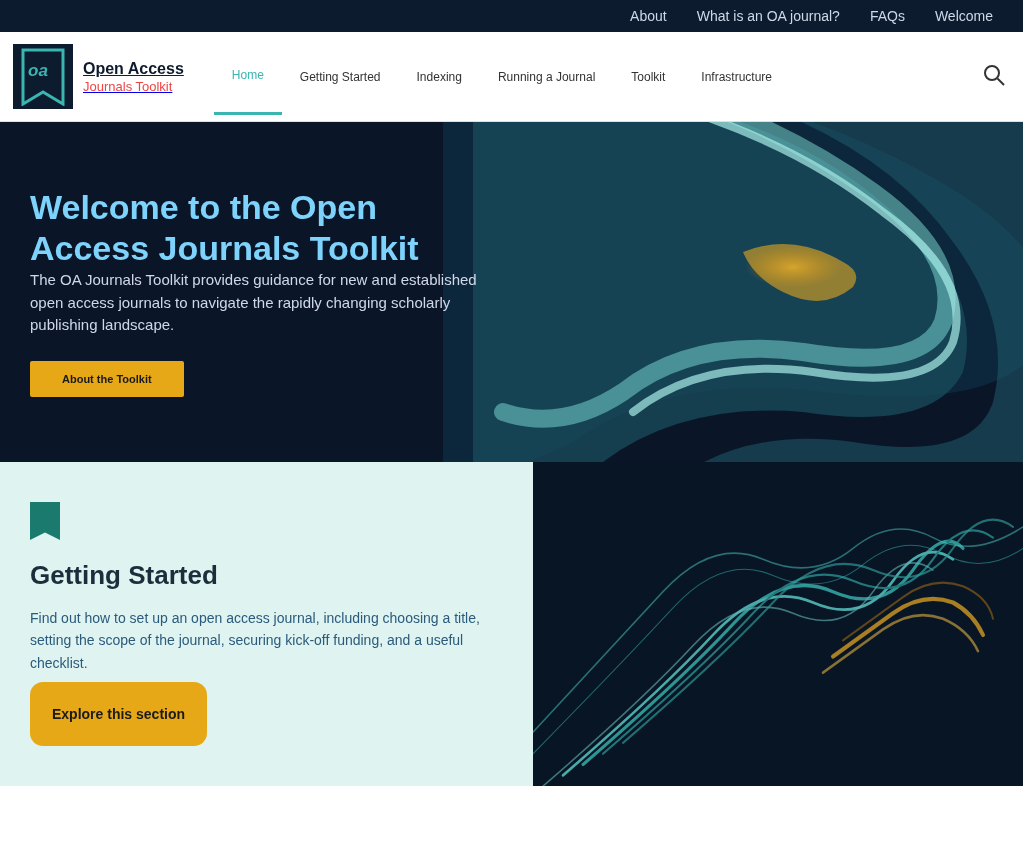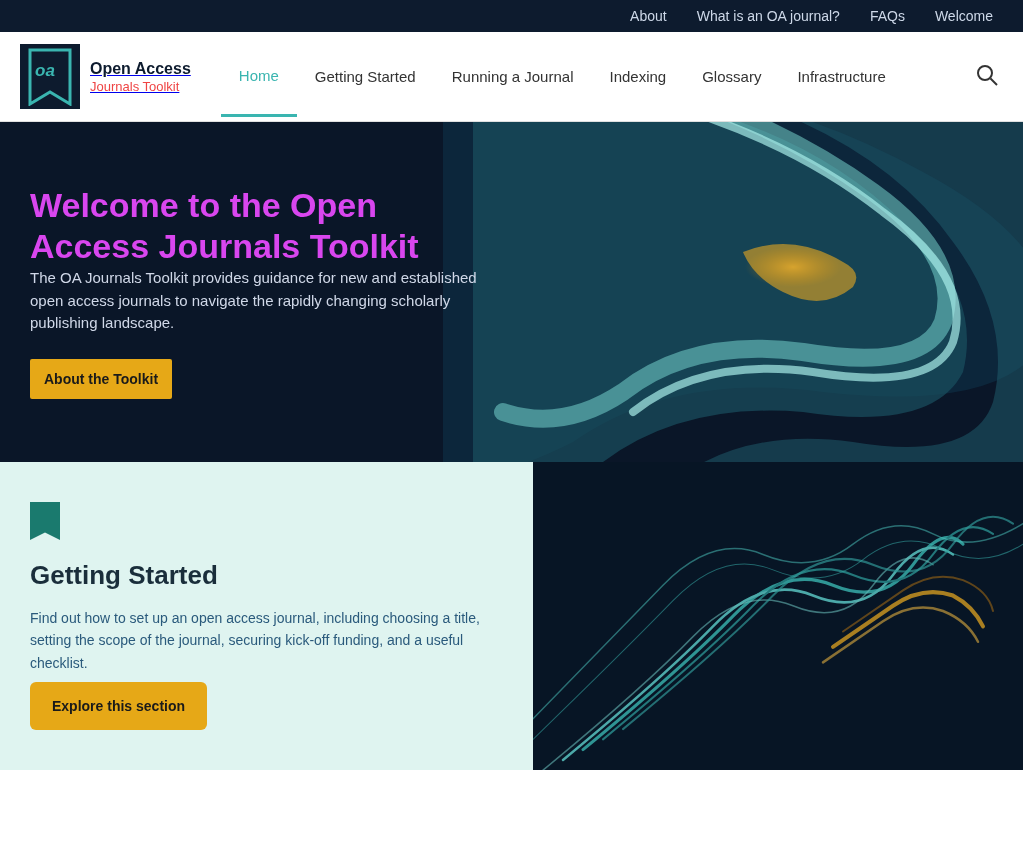--- a/index.html
+++ b/index.html
@@ -18,21 +18,21 @@
       color: #cdd8e8;
       text-decoration: none;
       font-size: 14px;
     }
 
     
     .main-nav {
       background: #fff;
       display: flex;
       align-items: center;
-      padding: 0 20px;
+      padding: 0 13px;
       height: 90px;
       border-bottom: 1px solid #e0e0e0;
       position: relative;
     }
     .logo-area {
       display: flex;
       align-items: center;
       gap: 10px;
       margin-right: 30px;
       text-decoration: none;
@@ -64,21 +64,21 @@
     .nav-links {
       display: flex;
       align-items: center;
       gap: 0;
       list-style: none;
       flex: 1;
     }
     .nav-links li a {
       text-decoration: none;
       color: #333;
-      font-size: 15px;
+      font-size: 12px;
       padding: 30px 18px;
       display: block;
       white-space: nowrap;
     }
     .nav-links li a.active {
       color: #3ab5b0;
       border-bottom: 3px solid #3ab5b0;
     }
     .search-icon-btn {
       margin-left: auto;
@@ -97,39 +97,39 @@
       display: flex;
       align-items: center;
     }
     .hero-content {
       position: relative;
       z-index: 2;
       padding: 40px 30px;
       max-width: 530px;
     }
     .hero h1 {
-      color: #d946ef;
+      color: #7dd3fc;
       font-size: 34px;
       font-weight: bold;
       line-height: 1.2;
       margin-bottom: 0;
     }
     .hero p {
       color: #d0d8e8;
       font-size: 15px;
       line-height: 1.5;
       margin-bottom: 24px;
       max-width: 490px;
     }
     .btn-toolkit {
       background-color: #e6a817;
       color: #1a1a1a;
       border: none;
-      padding: 12px 14px;
-      font-size: 14px;
+      padding: 12px 32px;
+      font-size: 11px;
       font-weight: bold;
       cursor: pointer;
       border-radius: 2px;
     }
 
     
     .hero-bg {
       position: absolute;
       right: 0;
       top: 0;
@@ -177,25 +177,25 @@
     .card-left p {
       color: #2a5a7c;
       font-size: 14px;
       line-height: 1.6;
       margin-bottom: 8px;
     }
     .btn-explore {
       background-color: #e6a817;
       color: #1a1a1a;
       border: none;
-      padding: 16px 22px;
+      padding: 24px 22px;
       font-size: 14px;
       font-weight: bold;
       cursor: pointer;
-      border-radius: 6px;
+      border-radius: 13px;
       align-self: flex-start;
     }
     .card-right {
       width: 490px;
       background: #071525;
       position: relative;
       overflow: hidden;
     }
     .card-right-wave {
       position: absolute;
@@ -228,27 +228,27 @@
     </div>
   </a>
   <ul class="nav-links">
     <li>
       <a href="#" class="active">Home</a>
     </li>
     <li>
       <a href="#">Getting Started</a>
     </li>
     <li>
+      <a href="#">Indexing</a>
+    </li>
+    <li>
       <a href="#">Running a Journal</a>
     </li>
     <li>
-      <a href="#">Indexing</a>
-    </li>
-    <li>
-      <a href="#">Glossary</a>
+      <a href="#">Toolkit</a>
     </li>
     <li>
       <a href="#">Infrastructure</a>
     </li>
   </ul>
   <button class="search-icon-btn">
     <svg width="22" height="22" viewBox="0 0 22 22" fill="none" stroke="#333" stroke-width="2">
       <circle cx="9" cy="9" r="7"></circle>
       <line x1="14.5" y1="14.5" x2="21" y2="21"></line>
     </svg>

